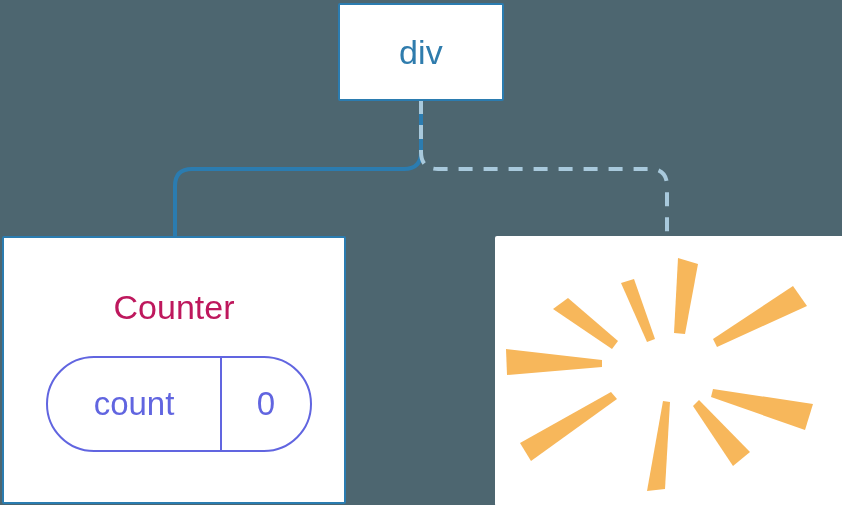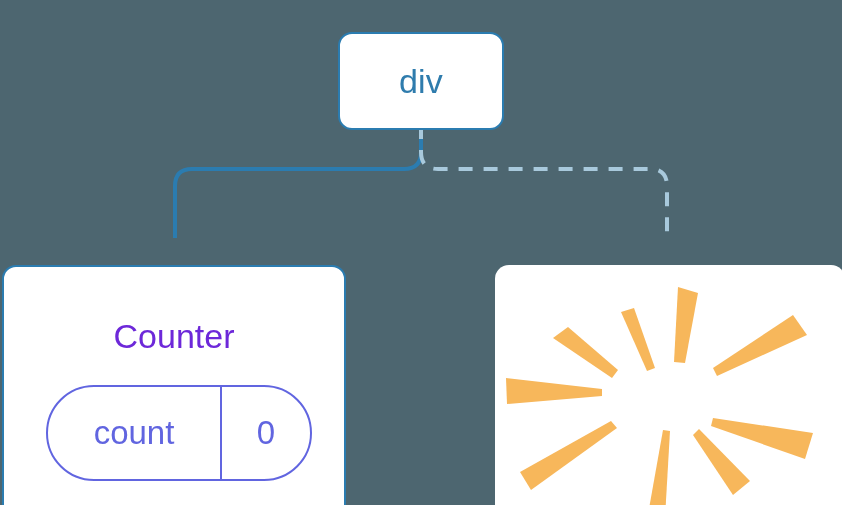--- a/index.html
+++ b/index.html
@@ -11,24 +11,23 @@
   }
   #stage{position:absolute;left:0;top:0;width:842px;height:505px;}
 
   
   #edges{position:absolute;left:0;top:0;width:842px;height:505px;z-index:1;}
 
   
   .node{
     position:absolute;
     background:#ffffff;
-    border-radius:14px;
+    border-radius:2px;
     box-sizing:border-box;
     z-index:2;
-    margin-top:29px;
   }
   .node.bordered{border:2px solid #2b7cb0;}
 
   
   #node-div{
     left:338px;top:3px;width:166px;height:98px;
     display:flex;align-items:center;justify-content:center;
   }
   #node-div .node-title{
     color:#2f7cad;font-size:34px;letter-spacing:.2px;line-height:1;
@@ -82,21 +81,21 @@
     <path d="M 421 100 L 421 152 Q 421 169 404 169 L 192 169 Q 175 169 175 186 L 175 238" fill="none" stroke="#2b7cb0" stroke-width="4" stroke-linecap="butt"></path>
 
     <path d="M 421 100 L 421 152 Q 421 169 438 169 L 650 169 Q 667 169 667 186 L 667 240" fill="none" stroke="#a8c9dc" stroke-width="4" stroke-dasharray="14 11" stroke-linecap="butt"></path>
   </svg>
 
   <div class="node bordered" id="node-div" style="background: rgb(255, 255, 255); border-color: rgb(43, 124, 176);">
     <span class="node-title" style="color: rgb(47, 124, 173);">div</span>
   </div>
 
   <div class="node bordered" id="node-counter" style="background: rgb(255, 255, 255); border-color: rgb(43, 124, 176);">
-    <span class="node-title" style="color: #6d28d9;">Counter</span>
+    <span class="node-title" style="color: #be185d;">Counter</span>
 
     <div class="state-pill" style="border-color: rgb(97, 101, 224);">
       <span class="state-key" style="border-right-color: rgb(97, 101, 224); color: rgb(97, 101, 224);">count</span>
       <span class="state-val" style="color: rgb(97, 101, 224);">0</span>
     </div>
   </div>
 
   <div class="node" id="node-sparkle" style="background: rgb(255, 255, 255);">
     <svg id="sparkle-burst" viewBox="0 0 350 270" width="350" height="270" xmlns="http://www.w3.org/2000/svg">
       <g fill="#f7b75b">

